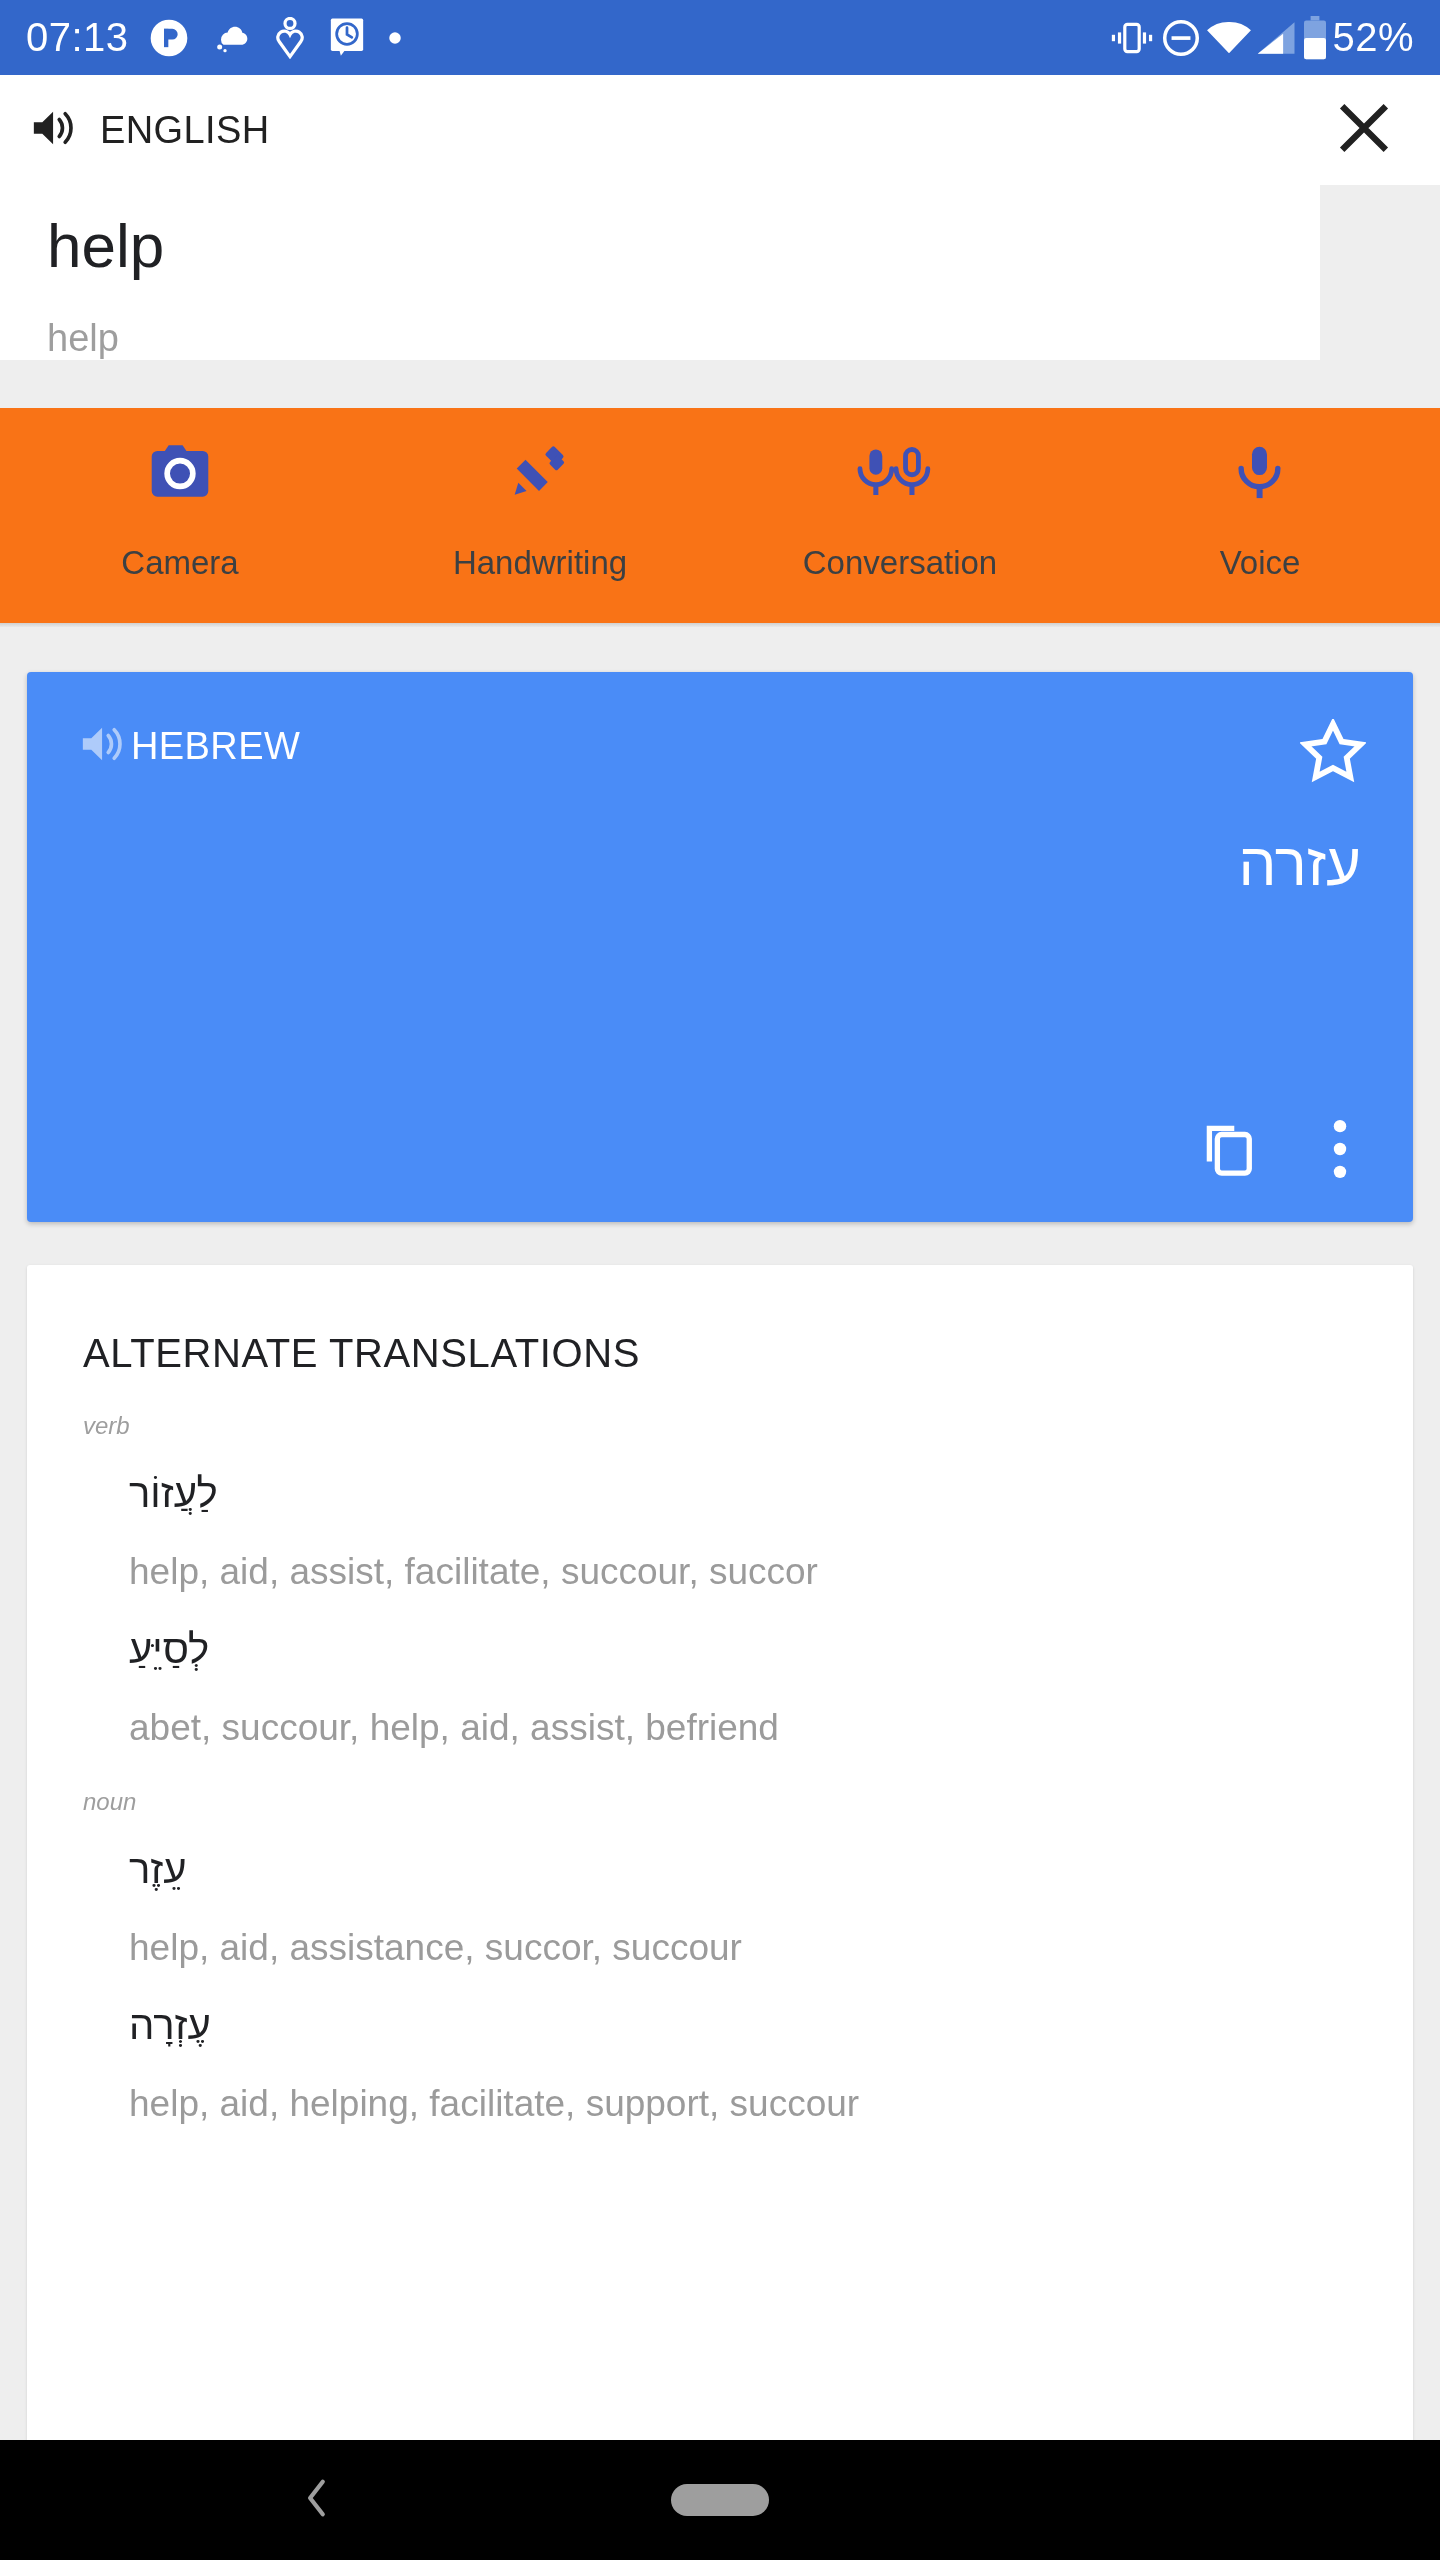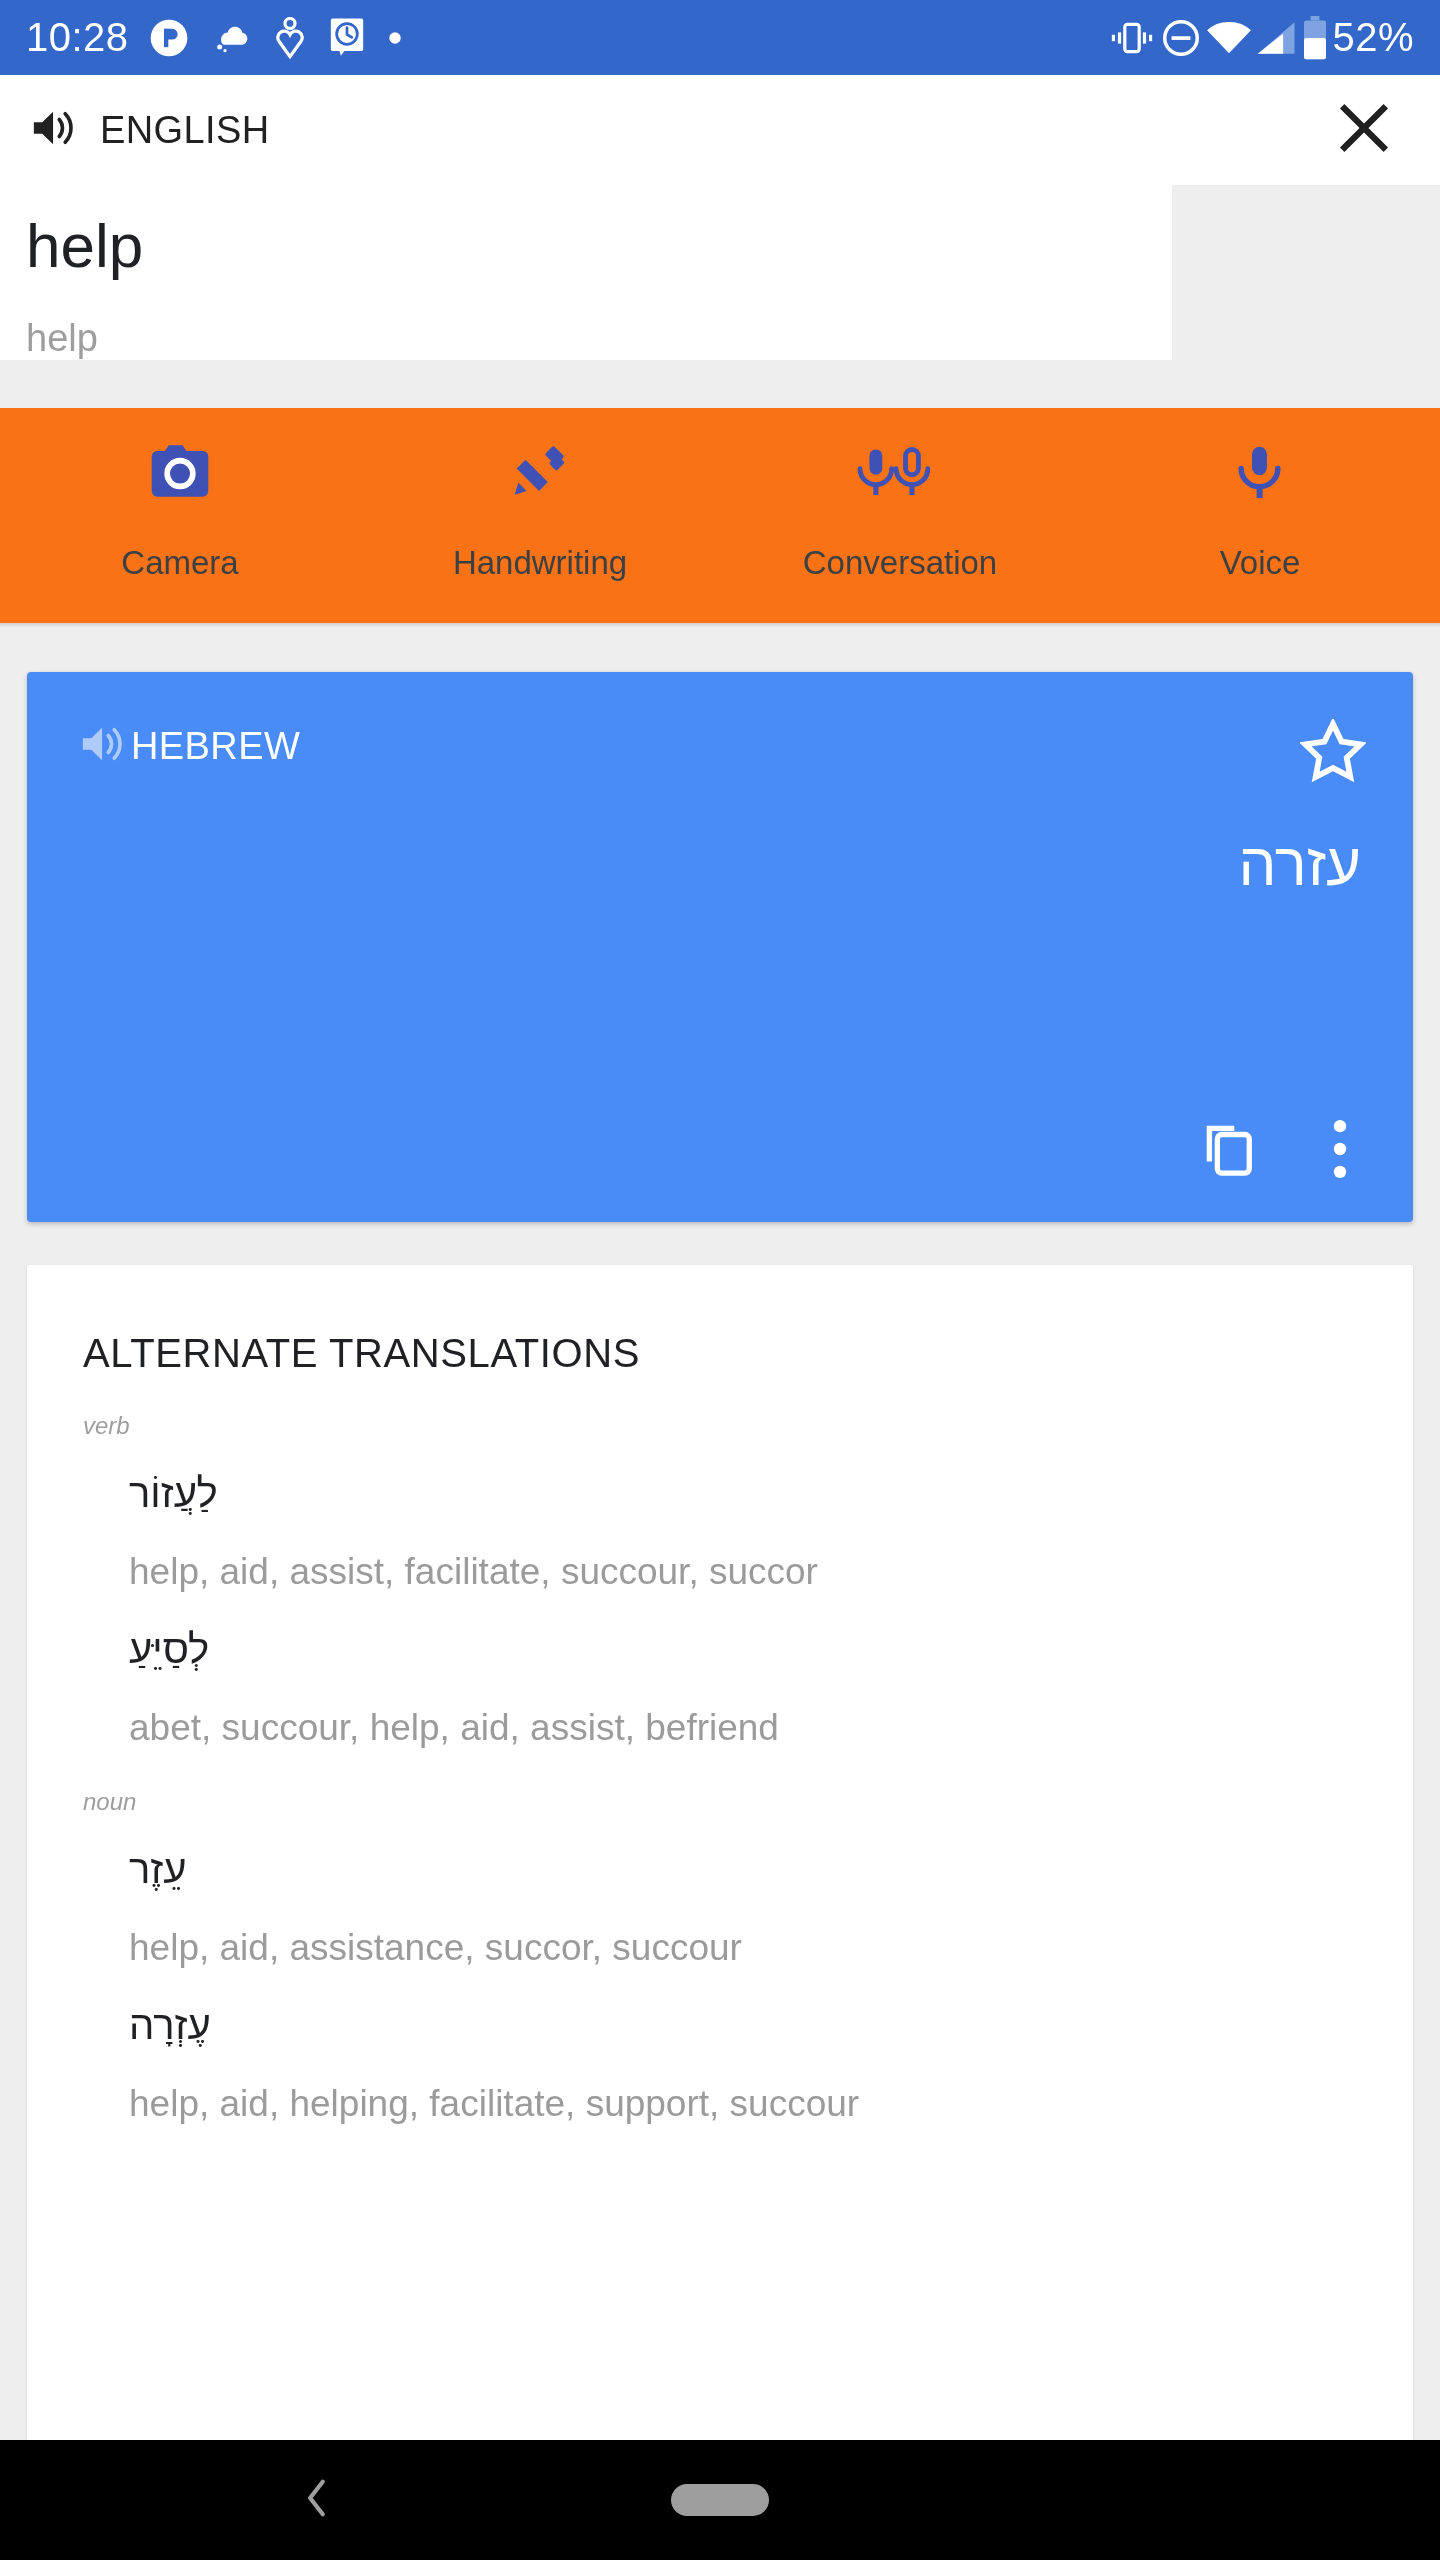--- a/index.html
+++ b/index.html
@@ -25,21 +25,21 @@
   
   .appbar {
     position:absolute; top:75px; left:0; width:1440px; height:110px;
     background:#ffffff; display:flex; align-items:center; padding:0 30px;
   }
   .src-lang { display:flex; align-items:center; gap:20px; flex:1; }
   .src-lang-label { font-size:38px; color:#212121; letter-spacing:0.4px; }
   .close-btn { width:92px; height:92px; display:flex; align-items:center; justify-content:center; }
 
   
-  .source-area { position:absolute; top:185px; left:0; width:1172px; background:#fff; padding:0 26px; }
+  .source-area { position:absolute; top:185px; left:0; width:1320px; background:#fff; padding:0 47px; }
   .source-word { font-size:62px; color:#202124; line-height:1; padding-top:30px; }
   .source-translit { font-size:38px; color:#9e9e9e; padding-top:40px; }
 
   
   .methods {
     position:absolute; top:408px; left:0; width:1440px; height:217px;
     background:#f97316; display:flex; align-items:flex-start;
   }
   .method { flex:1; display:flex; flex-direction:column; align-items:center; padding-top:22px; }
   .method-icon { height:84px; display:flex; align-items:center; justify-content:center; }
@@ -94,21 +94,21 @@
               display:flex; align-items:center; justify-content:center; }
   .nav-home { width:98px; height:32px; background:#9e9e9e; border-radius:16px; }
 </style>
 </head>
 <body>
 
 <div id="screen">
 
   <div class="statusbar">
     <div class="sb-left">
-      <span class="sb-clock">10:28</span>
+      <span class="sb-clock">07:13</span>
 
       <span class="sb-icon">
         <svg width="40" height="40" viewBox="0 0 24 24">
             <circle cx="12" cy="12" r="11" fill="#fff"></circle>
             <rect x="9" y="6.5" width="2.6" height="11" fill="#3367ca"></rect>
             <path d="M9 6.5h5a3.2 3.2 0 0 1 0 6.4H9z" fill="#3367ca"></path>
           </svg>
       </span>
 
       <span class="sb-icon">

